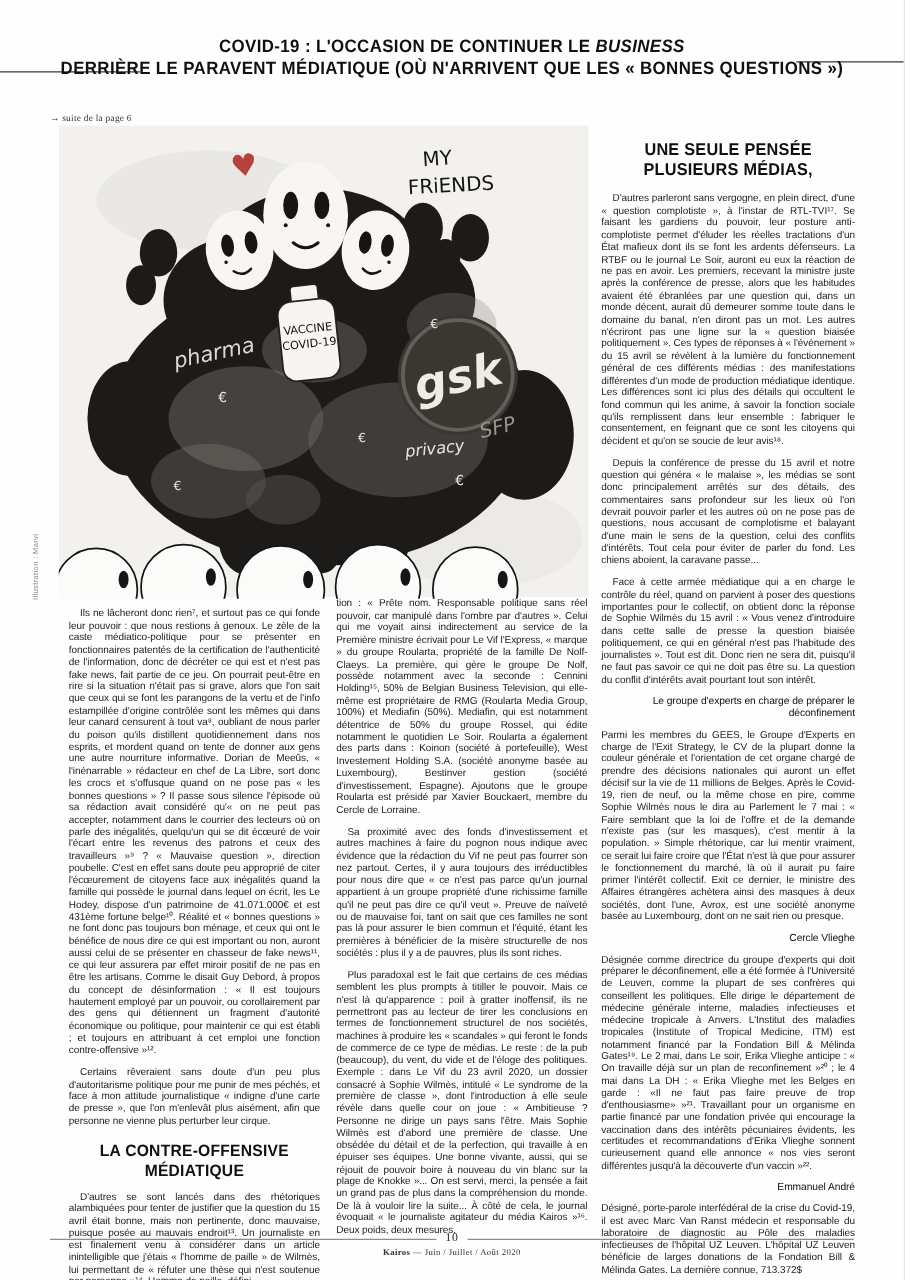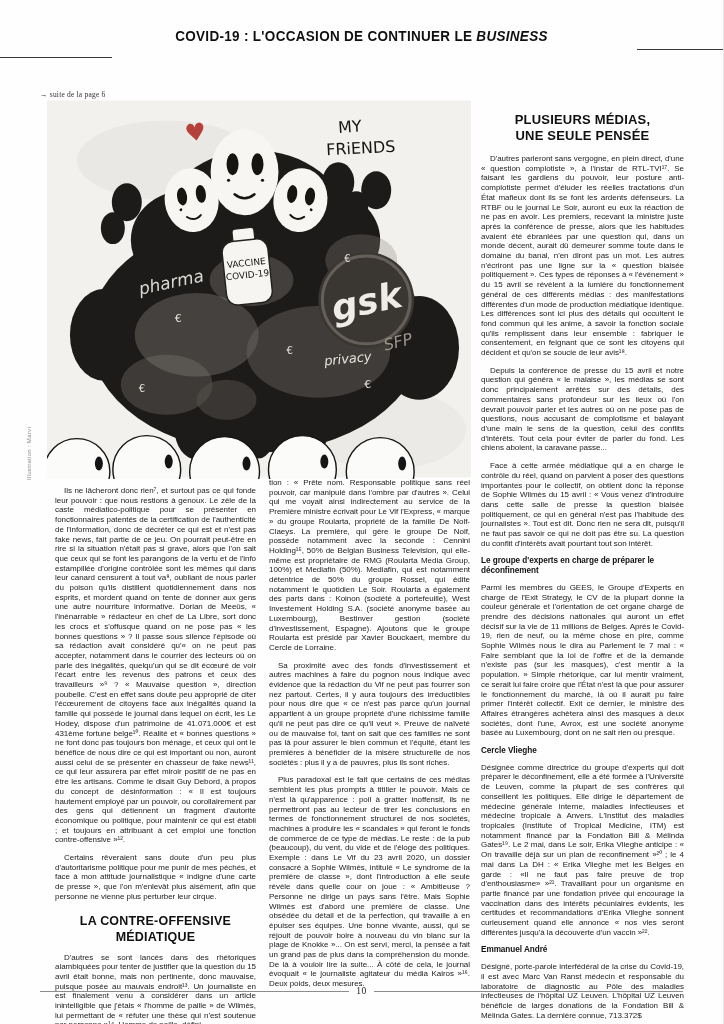--- a/index.html
+++ b/index.html
@@ -34,38 +34,39 @@
   .col p.noindent{text-indent:0;}
   .col p.italic{}
   .col1{left:55px; top:486px; width:201px;}
   .col2{left:269px; top:478px; width:201px;}
   .col3{left:481px; top:112px; width:203px;}
   .sec-head{font-weight:bold; font-size:13px; letter-spacing:.2px; text-align:center;
     color:#101010; line-height:15px; text-indent:0; transform:scaleY(1.05);}
   .sec-head.mt{margin:13px 0 9px 0;}
   .col3 .sec-head.first{margin:0 0 12px 0;}
   .col1 .sec-head{margin:12px 0 9px 0; font-size:12.5px;}
-  .subhead{font-weight:bold; font-size:8.2px; margin:4px 0 7px 0; text-align:left; color:#111;}
+  .subhead{font-weight:normal; font-size:8.2px; margin:4px 0 7px 0; text-align:right; color:#111;}
   
   .footer{position:absolute; left:40px; right:40px; top:986px;}
   .footer-rule{display:flex; align-items:center; gap:7px;}
   .footer-rule .fline{flex:1; border-top:1px solid #8c8c8c; height:0;}
   .footer-page{font-family:Liberation Serif, serif; font-size:9.5px; color:#222; letter-spacing:.5px;}
   .footer-credit{margin-top:2px; text-align:center; font-family:"Liberation Serif", serif;
     font-size:7px; color:#333; letter-spacing:.3px;}
   .footer-credit .brand{font-weight:bold;}
 </style>
 </head>
 <body>
 
 <div class="page">
 
   <div class="rule rule-left"></div>
   <div class="rule rule-right"></div>
   <div class="headline hl1"><span>COVID-19 :  L'OCCASION DE CONTINUER LE </span><span class="ital">BUSINESS</span></div>
+  <div class="headline hl2">DERRIÈRE LE PARAVENT MÉDIATIQUE (OÙ N'ARRIVENT QUE LES « BONNES QUESTIONS »)</div>
   <div class="continuation">→ suite de la page 6</div>
 
   <div class="illo">
     <svg viewBox="0 0 425 378">
       <rect x="0" y="0" width="425" height="378" fill="#f2f1ee"></rect>
       <ellipse cx="120" cy="60" rx="90" ry="40" fill="#e9e8e4"></ellipse>
       <ellipse cx="340" cy="330" rx="80" ry="40" fill="#eceae6"></ellipse>
 
       <g fill="#1d1b1a">
         <ellipse cx="210" cy="235" rx="168" ry="118"></ellipse>
@@ -172,35 +173,36 @@
   </div>
 
   <div class="col col2">
     <p class="noindent">tion : « Prête nom. Responsable politique sans réel pouvoir, car manipulé dans l'ombre par d'autres ». Celui qui me voyait ainsi indirectement au service de la Première ministre écrivait pour Le Vif l'Express, « marque » du groupe Roularta, propriété de la famille De Nolf-Claeys. La première, qui gère le groupe De Nolf, possède notamment avec la seconde : Cennini Holding¹⁵, 50% de Belgian Business Television, qui elle-même est propriétaire de RMG (Roularta Media Group, 100%) et Mediafin (50%). Mediafin, qui est notamment détentrice de 50% du groupe Rossel, qui édite notamment le quotidien Le Soir. Roularta a également des parts dans : Koinon (société à portefeuille), West Investement Holding S.A. (société anonyme basée au Luxembourg), Bestinver gestion (société d'investissement, Espagne). Ajoutons que le groupe Roularta est présidé par Xavier Bouckaert, membre du Cercle de Lorraine.</p>
     <p>Sa proximité avec des fonds d'investissement et autres machines à faire du pognon nous indique avec évidence que la rédaction du Vif ne peut pas fourrer son nez partout. Certes, il y aura toujours des irréductibles pour nous dire que « ce n'est pas parce qu'un journal appartient à un groupe propriété d'une richissime famille qu'il ne peut pas dire ce qu'il veut ». Preuve de naïveté ou de mauvaise foi, tant on sait que ces familles ne sont pas là pour assurer le bien commun et l'équité, étant les premières à bénéficier de la misère structurelle de nos sociétés : plus il y a de pauvres, plus ils sont riches.</p>
     <p>Plus paradoxal est le fait que certains de ces médias semblent les plus prompts à titiller le pouvoir. Mais ce n'est là qu'apparence : poil à gratter inoffensif, ils ne permettront pas au lecteur de tirer les conclusions en termes de fonctionnement structurel de nos sociétés, machines à produire les « scandales » qui feront le fonds de commerce de ce type de médias. Le reste : de la pub (beaucoup), du vent, du vide et de l'éloge des politiques. Exemple : dans Le Vif du 23 avril 2020, un dossier consacré à Sophie Wilmès, intitulé « Le syndrome de la première de classe », dont l'introduction à elle seule révèle dans quelle cour on joue : « Ambitieuse ? Personne ne dirige un pays sans l'être. Mais Sophie Wilmès est d'abord une première de classe. Une obsédée du détail et de la perfection, qui travaille à en épuiser ses équipes. Une bonne vivante, aussi, qui se réjouit de pouvoir boire à nouveau du vin blanc sur la plage de Knokke »... On est servi, merci, la pensée a fait un grand pas de plus dans la compréhension du monde. De là à vouloir lire la suite... À côté de cela, le journal évoquait « le journaliste agitateur du média Kairos »¹⁶. Deux poids, deux mesures.</p>
   </div>
 
   <div class="col col3">
     <div class="sec-head first">
+      <div>UNE SEULE PENSÉE</div>
       <div>PLUSIEURS MÉDIAS,</div>
-      <div>UNE SEULE PENSÉE</div>
     </div>
     <p>D'autres parleront sans vergogne, en plein direct, d'une « question complotiste », à l'instar de RTL-TVI¹⁷. Se faisant les gardiens du pouvoir, leur posture anti-complotiste permet d'éluder les réelles tractations d'un État mafieux dont ils se font les ardents défenseurs. La RTBF ou le journal Le Soir, auront eu eux la réaction de ne pas en avoir. Les premiers, recevant la ministre juste après la conférence de presse, alors que les habitudes avaient été ébranlées par une question qui, dans un monde décent, aurait dû demeurer somme toute dans le domaine du banal, n'en diront pas un mot. Les autres n'écriront pas une ligne sur la « question biaisée politiquement ». Ces types de réponses à « l'événement » du 15 avril se révèlent à la lumière du fonctionnement général de ces différents médias : des manifestations différentes d'un mode de production médiatique identique. Les différences sont ici plus des détails qui occultent le fond commun qui les anime, à savoir la fonction sociale qu'ils remplissent dans leur ensemble : fabriquer le consentement, en feignant que ce sont les citoyens qui décident et qu'on se soucie de leur avis¹⁸.</p>
     <p>Depuis la conférence de presse du 15 avril et notre question qui généra « le malaise », les médias se sont donc principalement arrêtés sur des détails, des commentaires sans profondeur sur les lieux où l'on devrait pouvoir parler et les autres où on ne pose pas de questions, nous accusant de complotisme et balayant d'une main le sens de la question, celui des conflits d'intérêts. Tout cela pour éviter de parler du fond. Les chiens aboient, la caravane passe...</p>
     <p>Face à cette armée médiatique qui a en charge le contrôle du réel, quand on parvient à poser des questions importantes pour le collectif, on obtient donc la réponse de Sophie Wilmès du 15 avril : « Vous venez d'introduire dans cette salle de presse la question biaisée politiquement, ce qui en général n'est pas l'habitude des journalistes ». Tout est dit. Donc rien ne sera dit, puisqu'il ne faut pas savoir ce qui ne doit pas être su. La question du conflit d'intérêts avait pourtant tout son intérêt.</p>
     <div class="subhead">Le groupe d'experts en charge de préparer le déconfinement</div>
     <p class="noindent">Parmi les membres du GEES, le Groupe d'Experts en charge de l'Exit Strategy, le CV de la plupart donne la couleur générale et l'orientation de cet organe chargé de prendre des décisions nationales qui auront un effet décisif sur la vie de 11 millions de Belges. Après le Covid-19, rien de neuf, ou la même chose en pire, comme Sophie Wilmès nous le dira au Parlement le 7 mai : « Faire semblant que la loi de l'offre et de la demande n'existe pas (sur les masques), c'est mentir à la population. » Simple rhétorique, car lui mentir vraiment, ce serait lui faire croire que l'État n'est là que pour assurer le fonctionnement du marché, là où il aurait pu faire primer l'intérêt collectif. Exit ce dernier, le ministre des Affaires étrangères achètera ainsi des masques à deux sociétés, dont l'une, Avrox, est une société anonyme basée au Luxembourg, dont on ne sait rien ou presque.</p>
     <div class="subhead">Cercle Vlieghe</div>
     <p class="noindent">Désignée comme directrice du groupe d'experts qui doit préparer le déconfinement, elle a été formée à l'Université de Leuven, comme la plupart de ses confrères qui conseillent les politiques. Elle dirige le département de médecine générale interne, maladies infectieuses et médecine tropicale à Anvers. L'Institut des maladies tropicales (Institute of Tropical Medicine, ITM) est notamment financé par la Fondation Bill &amp; Mélinda Gates¹⁹. Le 2 mai, dans Le soir, Erika Vlieghe anticipe : « On travaille déjà sur un plan de reconfinement »²⁰ ; le 4 mai dans La DH : « Erika Vlieghe met les Belges en garde : «Il ne faut pas faire preuve de trop d'enthousiasme» »²¹. Travaillant pour un organisme en partie financé par une fondation privée qui encourage la vaccination dans des intérêts pécuniaires évidents, les certitudes et recommandations d'Erika Vlieghe sonnent curieusement quand elle annonce « nos vies seront différentes jusqu'à la découverte d'un vaccin »²².</p>
     <div class="subhead">Emmanuel André</div>
     <p class="noindent">Désigné, porte-parole interfédéral de la crise du Covid-19, il est avec Marc Van Ranst médecin et responsable du laboratoire de diagnostic au Pôle des maladies infectieuses de l'hôpital UZ Leuven. L'hôpital UZ Leuven bénéficie de larges donations de la Fondation Bill &amp; Mélinda Gates. La dernière connue, 713.372$</p>
   </div>
 
   <div class="footer">
     <div class="footer-rule">
       <span class="fline"></span>
       <span class="footer-page">10</span>
       <span class="fline"></span>
     </div>
+    <div class="footer-credit"><span class="brand">Kairos</span><span> — Juin / Juillet / Août 2020</span></div>
   </div>
 
 </div>
 
 </body></html>

